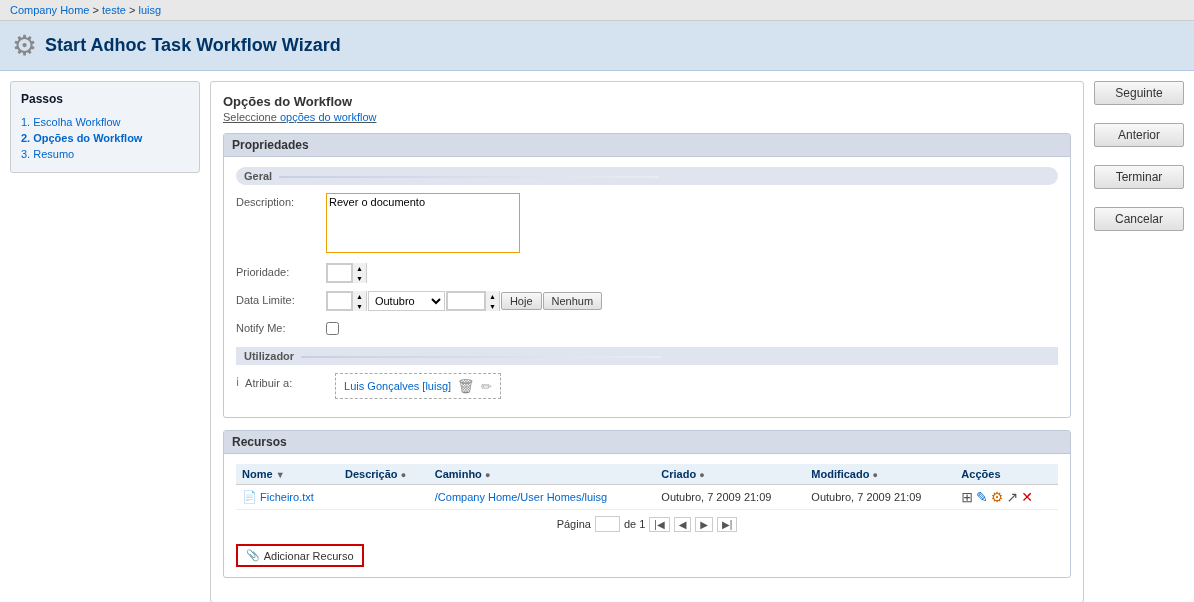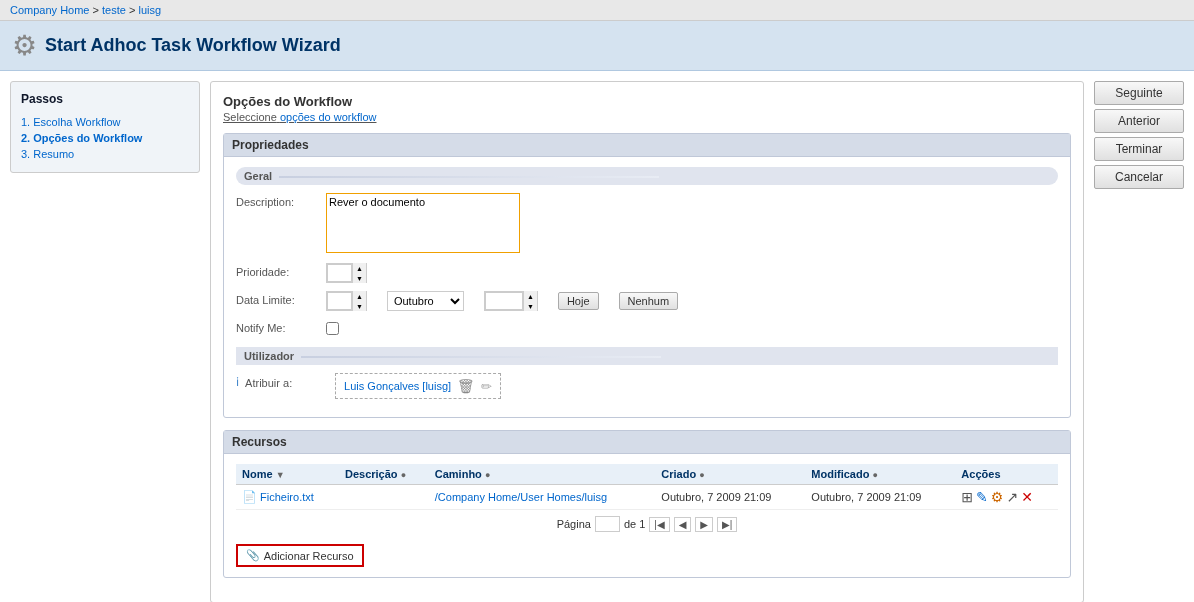--- a/index.html
+++ b/index.html
@@ -243,21 +243,21 @@
       background: #fff;
       font-size: 11px;
       color: #333;
       margin-top: 6px;
     }
 
     
     .right-buttons {
       display: flex;
       flex-direction: column;
-      gap: 4px;
+      gap: 18px;
       min-width: 90px;
     }
     .right-btn {
       background: linear-gradient(to bottom, #f8f8f8, #e0e0e0);
       border: 1px solid #aaa;
       padding: 4px 10px;
       font-size: 12px;
       cursor: pointer;
       border-radius: 2px;
       color: #333;
@@ -350,21 +350,21 @@
               <div class="spinbox-arrows">
                 <button>▲</button>
                 <button>▼</button>
               </div>
             </div>
           </div>
         </div>
 
         <div class="form-row">
           <div class="form-label">Data Limite:</div>
-          <div class="form-control" style="display:flex; align-items:center; gap:20px;">
+          <div class="form-control" style="display:flex; align-items:center; gap:1px;">
             <div class="spinbox">
               <input type="text" style="">
               <div class="spinbox-arrows">
                 <button>▲</button>
                 <button>▼</button>
               </div>
             </div>
             <select class="form-select">
               <option>Janeiro</option>
               <option>Fevereiro</option>

